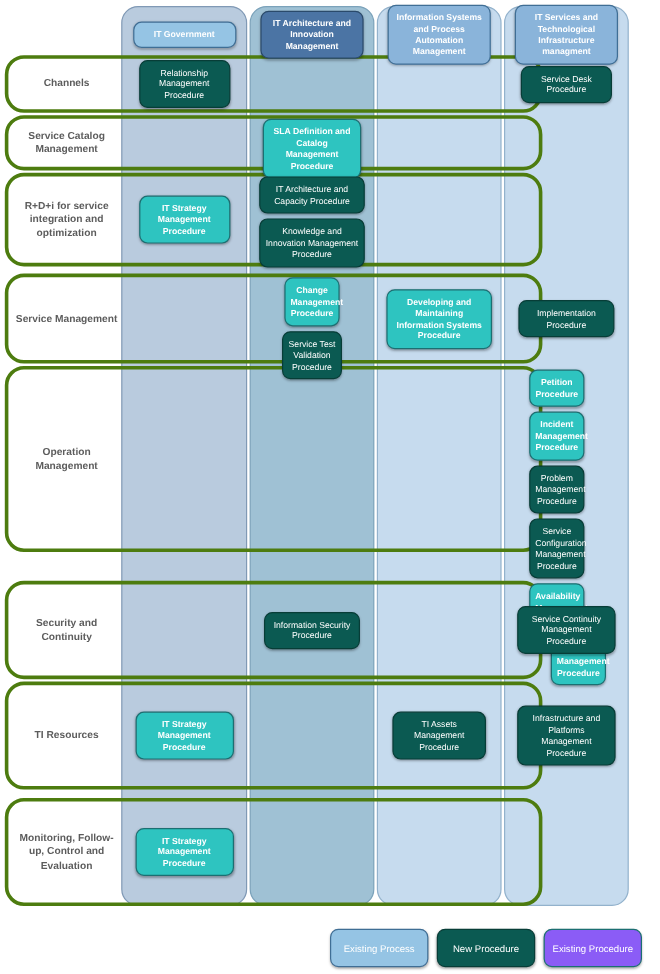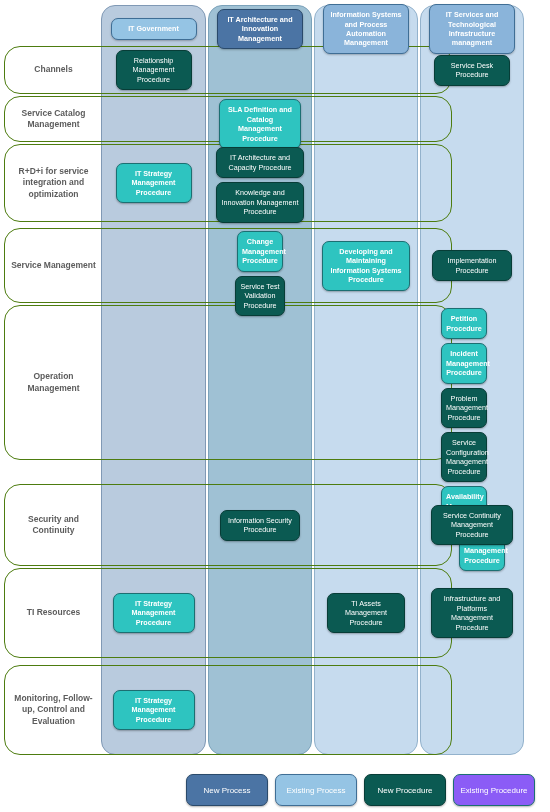--- a/index.html
+++ b/index.html
@@ -29,21 +29,21 @@
   .colband.c1 { left: 101px; width: 105px; background: #b9cbde; border-color: #8099b5; }
   .colband.c2 { left: 208px; width: 104px; background: #9fc1d4; border-color: #7ba2ba; }
   .colband.c3 { left: 314px; width: 104px; background: #c6dbee; border-color: #93b2cc; }
   .colband.c4 { left: 420px; width: 104px; background: #c6dbee; border-color: #93b2cc; }
 
   
   .rowcap {
     position: absolute;
     left: 4px; width: 448px;
     background: transparent;
-    border: 1px solid #4d7c0f;
+    border: 3px solid #4d7c0f;
     border-radius: 16px;
   }
   .rowcap .lbl {
     position: absolute;
     left: 0; top: 0;
     width: 97px; height: 100%;
     display: flex; align-items: center; justify-content: center;
     text-align: center;
     font-size: 8.5px;
     font-weight: bold;
@@ -232,17 +232,16 @@
       <div class="cell" style="left: 420px; top: 568px; width: 104px; height: 90px;">
         <div class="pbox new-procedure" style="width: 82px;">Infrastructure and Platforms Management Procedure</div>
       </div>
       <div class="cell" style="left: 101px; top: 665px; width: 105px; height: 90px;">
         <div class="pbox existing-procedure" style="width: 82px;">IT Strategy Management Procedure</div>
       </div>
     </div>
 </div>
 
 <div id="legend">
-    <div class="lgbox new-process">New Process</div>
     <div class="lgbox existing-process">Existing Process</div>
     <div class="lgbox new-procedure">New Procedure</div>
     <div class="lgbox existing-procedure">Existing Procedure</div>
   </div>
 
 </body></html>

